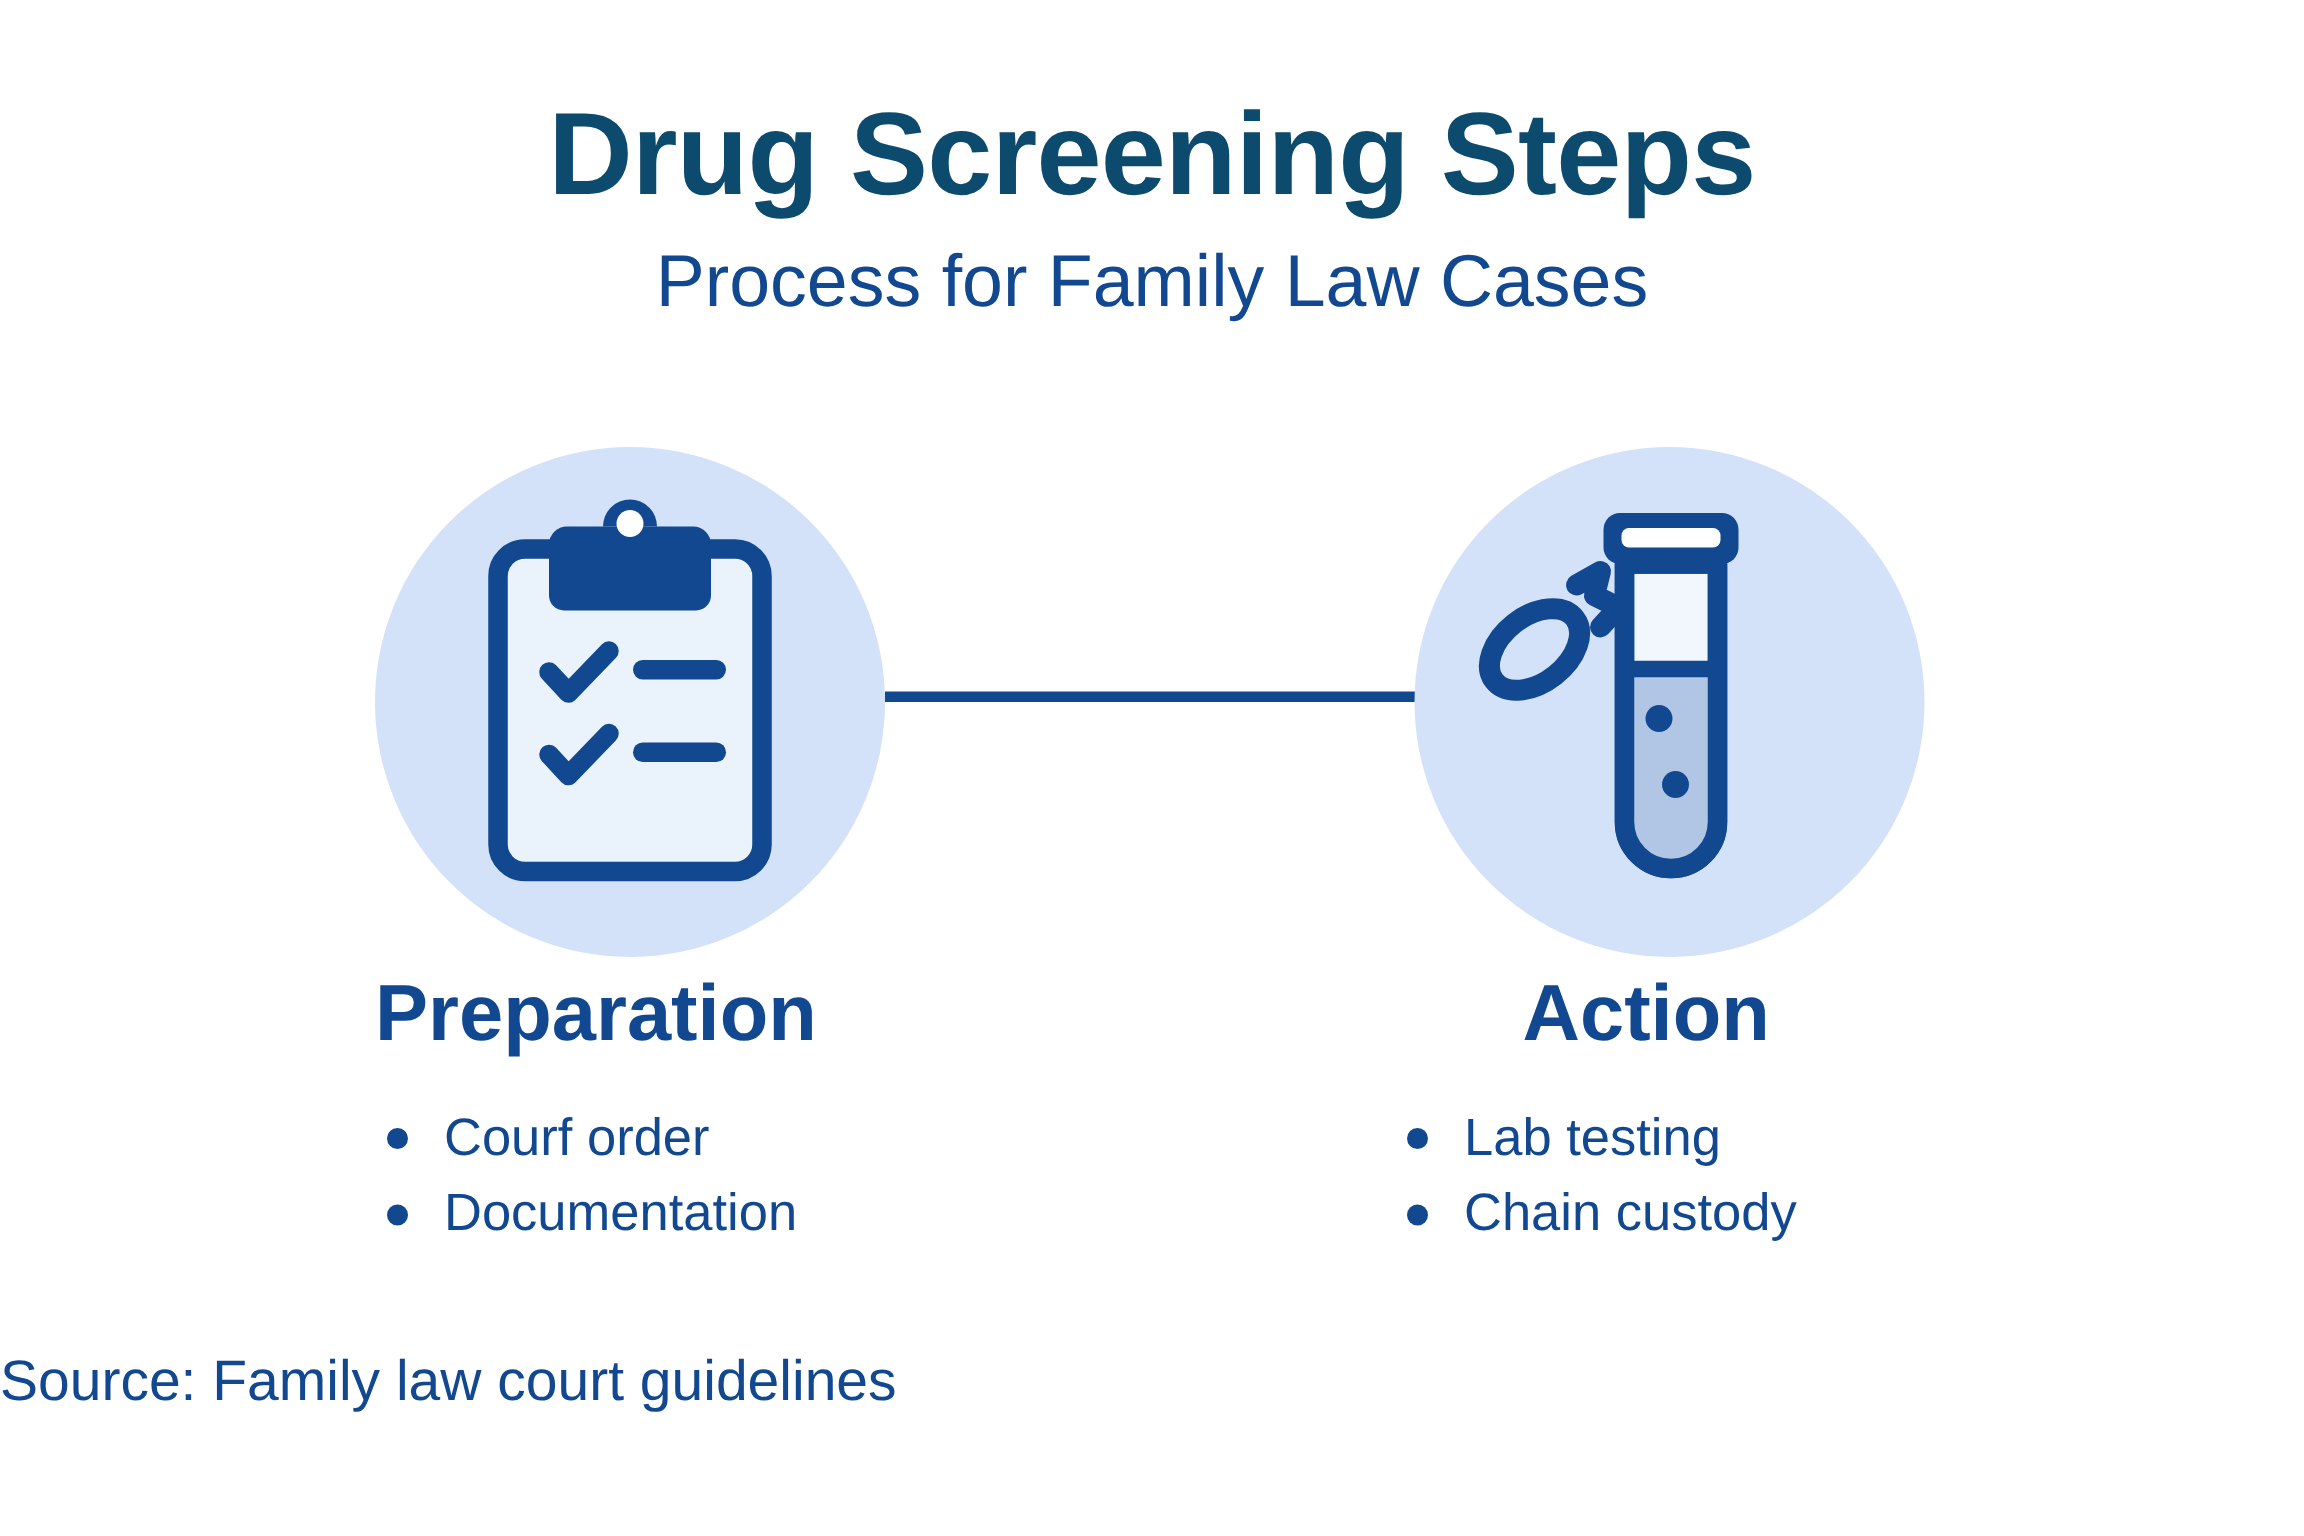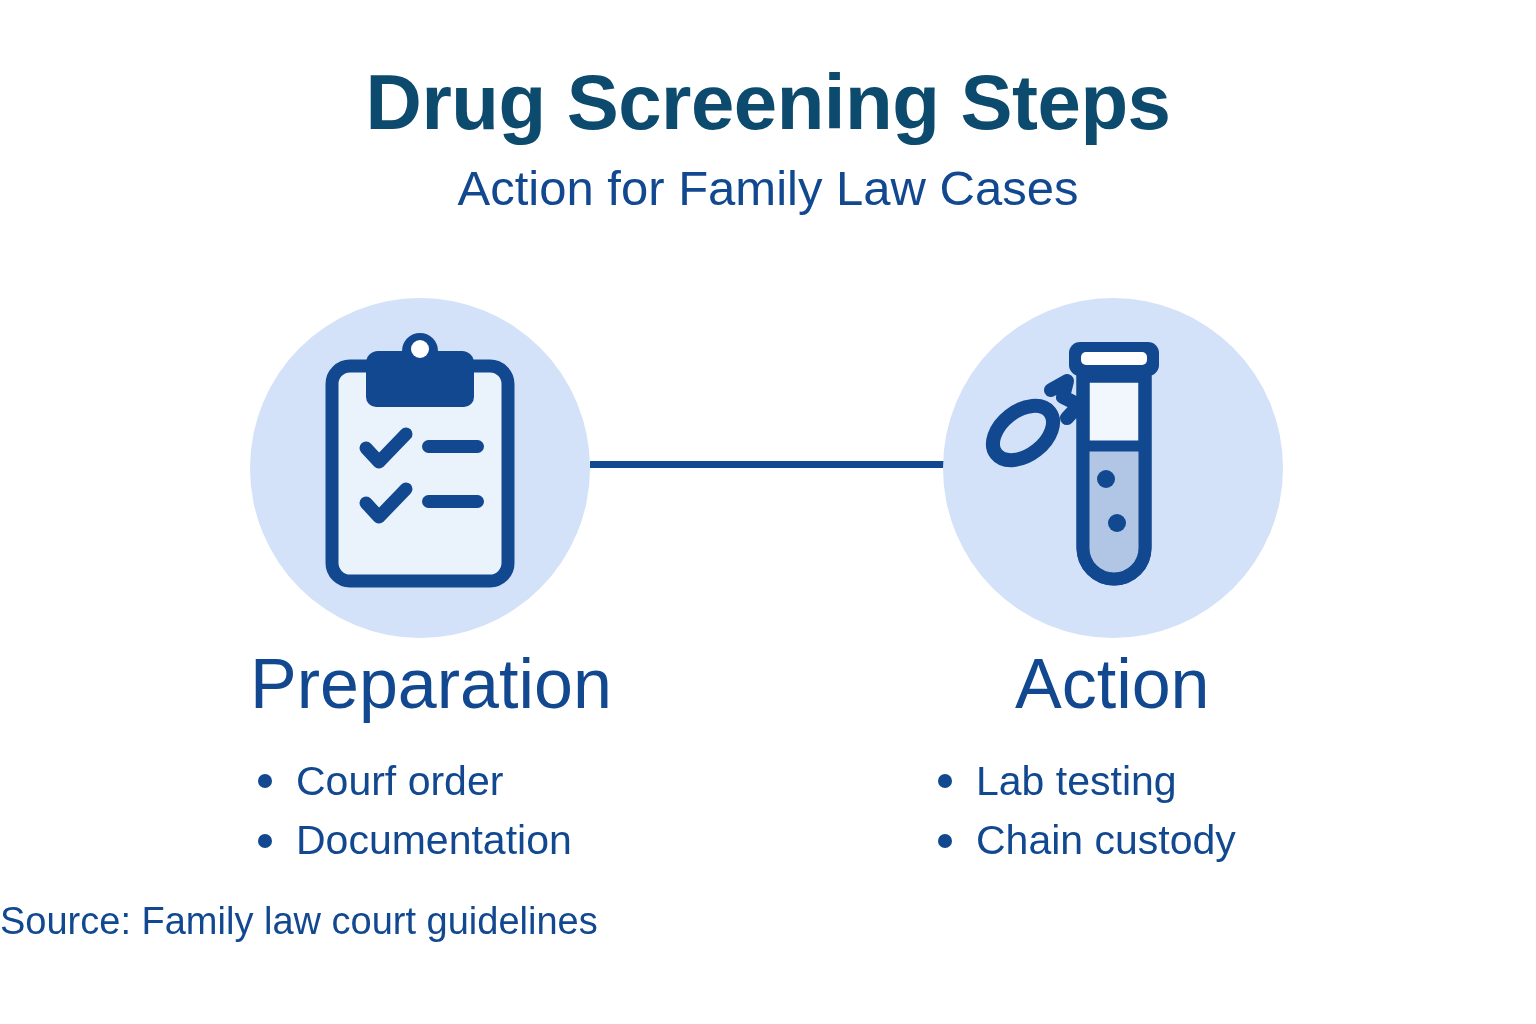--- a/index.html
+++ b/index.html
@@ -95,42 +95,42 @@
     height: 230px;
   }
   .column {
     position: absolute;
     top: 0;
   }
   .column.left  { left: 250px; width: 560px; text-align: left; }
   .column.right { left: 880px; width: 560px; text-align: left; }
 
   .col-heading {
-    font-size: 70px;
-    font-weight: normal;
+    font-size: 53px;
+    font-weight: bold;
     line-height: 1.05;
     margin: 0;
     color: #11488f;
     white-space: nowrap;
   }
   .column.right .col-heading {
     padding-left: 135px;
   }
 
   .bullets {
     list-style: none;
     margin: 30px 0 0 0;
     padding: 0;
   }
   .column.right .bullets {
     padding-left: 50px;
   }
   .bullet-item {
     position: relative;
-    font-size: 41px;
+    font-size: 35px;
     line-height: 1.45;
     color: #11488f;
     padding-left: 46px;
     white-space: nowrap;
   }
   .bullet-item .dot {
     position: absolute;
     left: 8px;
     top: 50%;
     transform: translateY(-50%);
@@ -152,21 +152,21 @@
     white-space: nowrap;
   }
 </style>
 </head>
 <body>
 
 <div class="canvas">
 
   <div class="header">
     <div class="title">Drug Screening Steps</div>
-    <div class="subtitle">Action for Family Law Cases</div>
+    <div class="subtitle">Process for Family Law Cases</div>
   </div>
 
   <div class="diagram">
 
     <div class="node-circle left">
       <svg viewBox="0 0 340 340" xmlns="http://www.w3.org/2000/svg">
 
         <rect x="82" y="68" width="176" height="215" rx="18" ry="18" fill="#eaf2fc" stroke="#11488f" stroke-width="13"></rect>
 
         <path d="M128 53 h84 a12 12 0 0 1 12 12 v34 a10 10 0 0 1 -10 10

